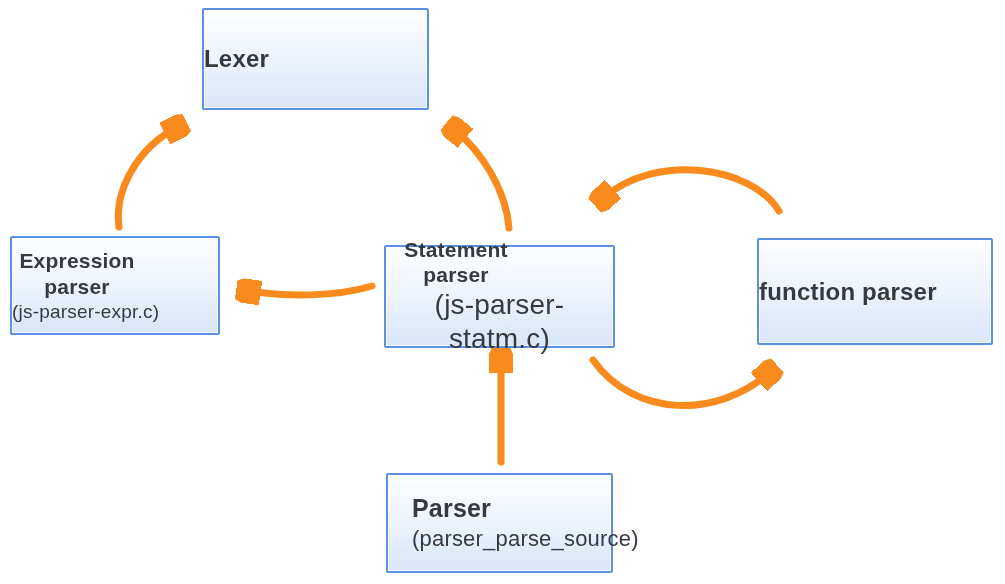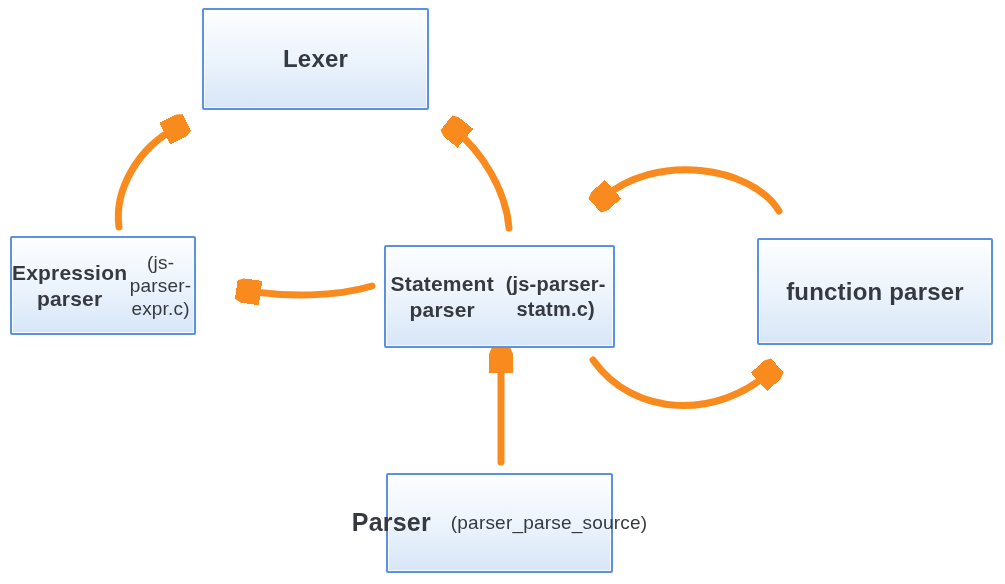--- a/index.html
+++ b/index.html
@@ -35,46 +35,47 @@
     stroke-width: 7;
     stroke-linecap: round;
   }
   .node {
     position: absolute;
     border: 2px solid var(--border);
     border-radius: 2px;
     background: linear-gradient(180deg, var(--fill-top) 0%, var(--fill-mid) 48%, var(--fill-bottom) 100%);
     box-shadow: inset 0 0 0 1px rgba(255,255,255,0.75);
     display: flex;
-    align-items: center;
+    flex-direction: column;
+    align-items: flex-start;
     justify-content: center;
     text-align: center;
     color: var(--text);
     line-height: 1.22;
     letter-spacing: 0.2px;
   }
   .node-title { font-weight: bold; }
   .node-subtitle { font-weight: normal; }
 
   .node--lexer      { left: 202px; top:   8px; width: 227px; height: 102px; }
-  .node--expression { left:  10px; top: 236px; width: 186px; height:  99px; }
+  .node--expression { left:  10px; top: 236px; width: 210px; height:  99px; }
   .node--statement  { left: 384px; top: 245px; width: 231px; height: 103px; }
   .node--function   { left: 757px; top: 238px; width: 236px; height: 107px; }
-  .node--parser     { left: 386px; top: 473px; width: 227px; height: 100px; }
+  .node--parser     { left: 386px; top: 473px; width: 227px; height: 100px; padding-left: 24px; }
 
   .node--lexer      .node-title { font-size: 24px; }
   .node--lexer      .node-subtitle { font-size: 21px; }
   .node--expression .node-title { font-size: 21px; max-width: 130px; }
   .node--expression .node-subtitle { font-size: 19px; }
   .node--statement  .node-title { font-size: 21px; max-width: 140px; }
-  .node--statement  .node-subtitle { font-size: 20px; font-weight: bold; }
+  .node--statement  .node-subtitle { font-size: 28px; }
   .node--function   .node-title { font-size: 24px; }
   .node--function   .node-subtitle { font-size: 18px; }
   .node--parser     .node-title { font-size: 25px; margin-bottom: 2px; }
-  .node--parser     .node-subtitle { font-size: 19px; margin-left: 20px; }
+  .node--parser     .node-subtitle { font-size: 22px; }
 </style>
 </head>
 <body>
 
 <div class="canvas">
 
   <svg class="edges" viewBox="0 0 1005 584" xmlns="http://www.w3.org/2000/svg">
     <defs>
       <marker id="arrowhead" viewBox="0 0 10 10" refX="6" refY="5" markerWidth="3.5" markerHeight="3.5" orient="auto-start-reverse">
         <path d="M 0 0.5 L 10 5 L 0 9.5 z" fill="#F98A1D" stroke="#F98A1D"></path>

